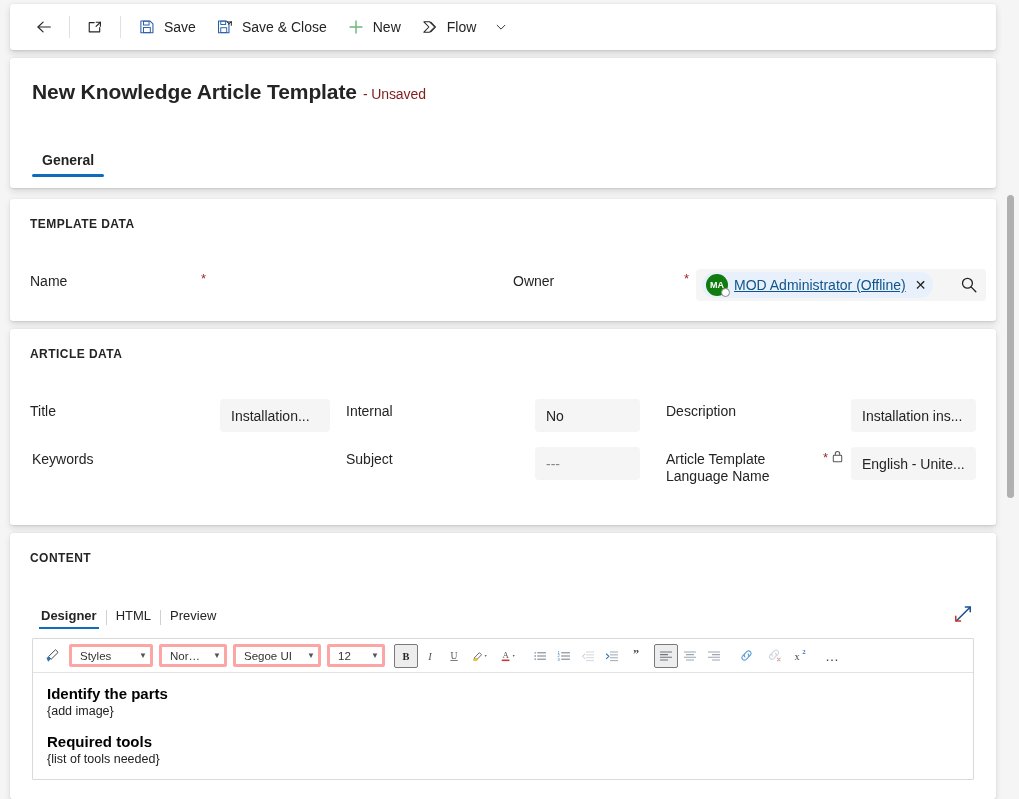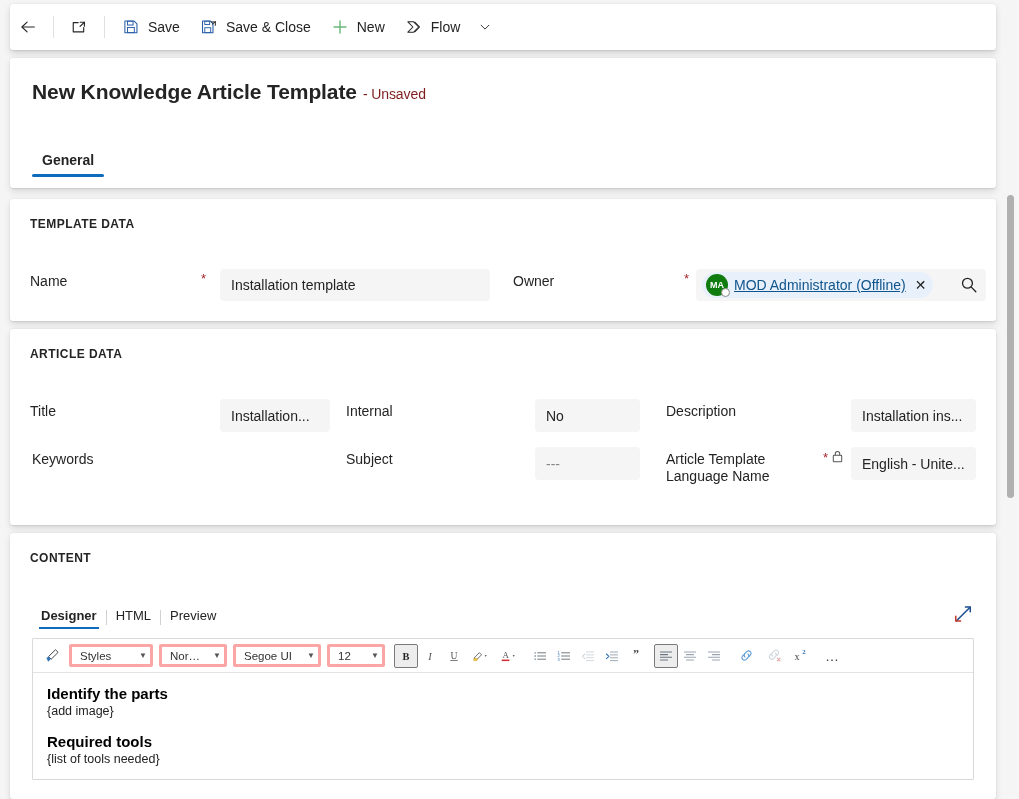--- a/index.html
+++ b/index.html
@@ -12,21 +12,21 @@
     font-family: "Liberation Sans", sans-serif;
     color: #242424;
   }
   .page { position: relative; width: 1019px; height: 799px; background: #f5f5f5; }
 
   
   .cmdbar {
     position: absolute; left: 10px; top: 4px; width: 986px; height: 46px;
     background: #ffffff; border-radius: 3px;
     box-shadow: 0 0.6px 1.8px rgba(0,0,0,0.10), 0 3.2px 7.2px rgba(0,0,0,0.12);
-    display: flex; align-items: center; gap: 0px;
+    display: flex; align-items: center; padding-left: 16px; gap: 0px;
   }
   .cmd-btn {
     display: flex; align-items: center; gap: 8px;
     height: 32px; padding: 0 10px; border-radius: 2px;
     font-size: 14px; color: #242424; cursor: pointer; white-space: nowrap;
   }
   .cmd-sep { width: 1px; height: 22px; background: #e0e0e0; margin: 0 7px; flex: none; }
   .cmd-icon { width: 18px; height: 18px; display: block; flex: none; }
   .cmd-label { line-height: 1; }
 
@@ -253,21 +253,20 @@
         <span>General</span>
       </div>
     </div>
   </div>
 
   <div class="card" id="card-template">
     <div class="section-title">TEMPLATE DATA</div>
 
     <div class="fld-label" style="left:20px; top:74px;">Name</div>
     <div class="req-star" style="left:191px; top:73px;">*</div>
-    <div class="fld-box" style="left:210px; top:70px; width:270px; height:32px;">Installation template</div>
 
     <div class="fld-label" style="left:503px; top:74px;">Owner</div>
     <div class="req-star" style="left:674px; top:73px;">*</div>
 
     <div class="lookup" style="left:686px; top:70px; width:290px; height:32px;">
       <div class="token">
         <div class="avatar">
           <span>MA</span>
           <span class="presence"></span>
         </div>

